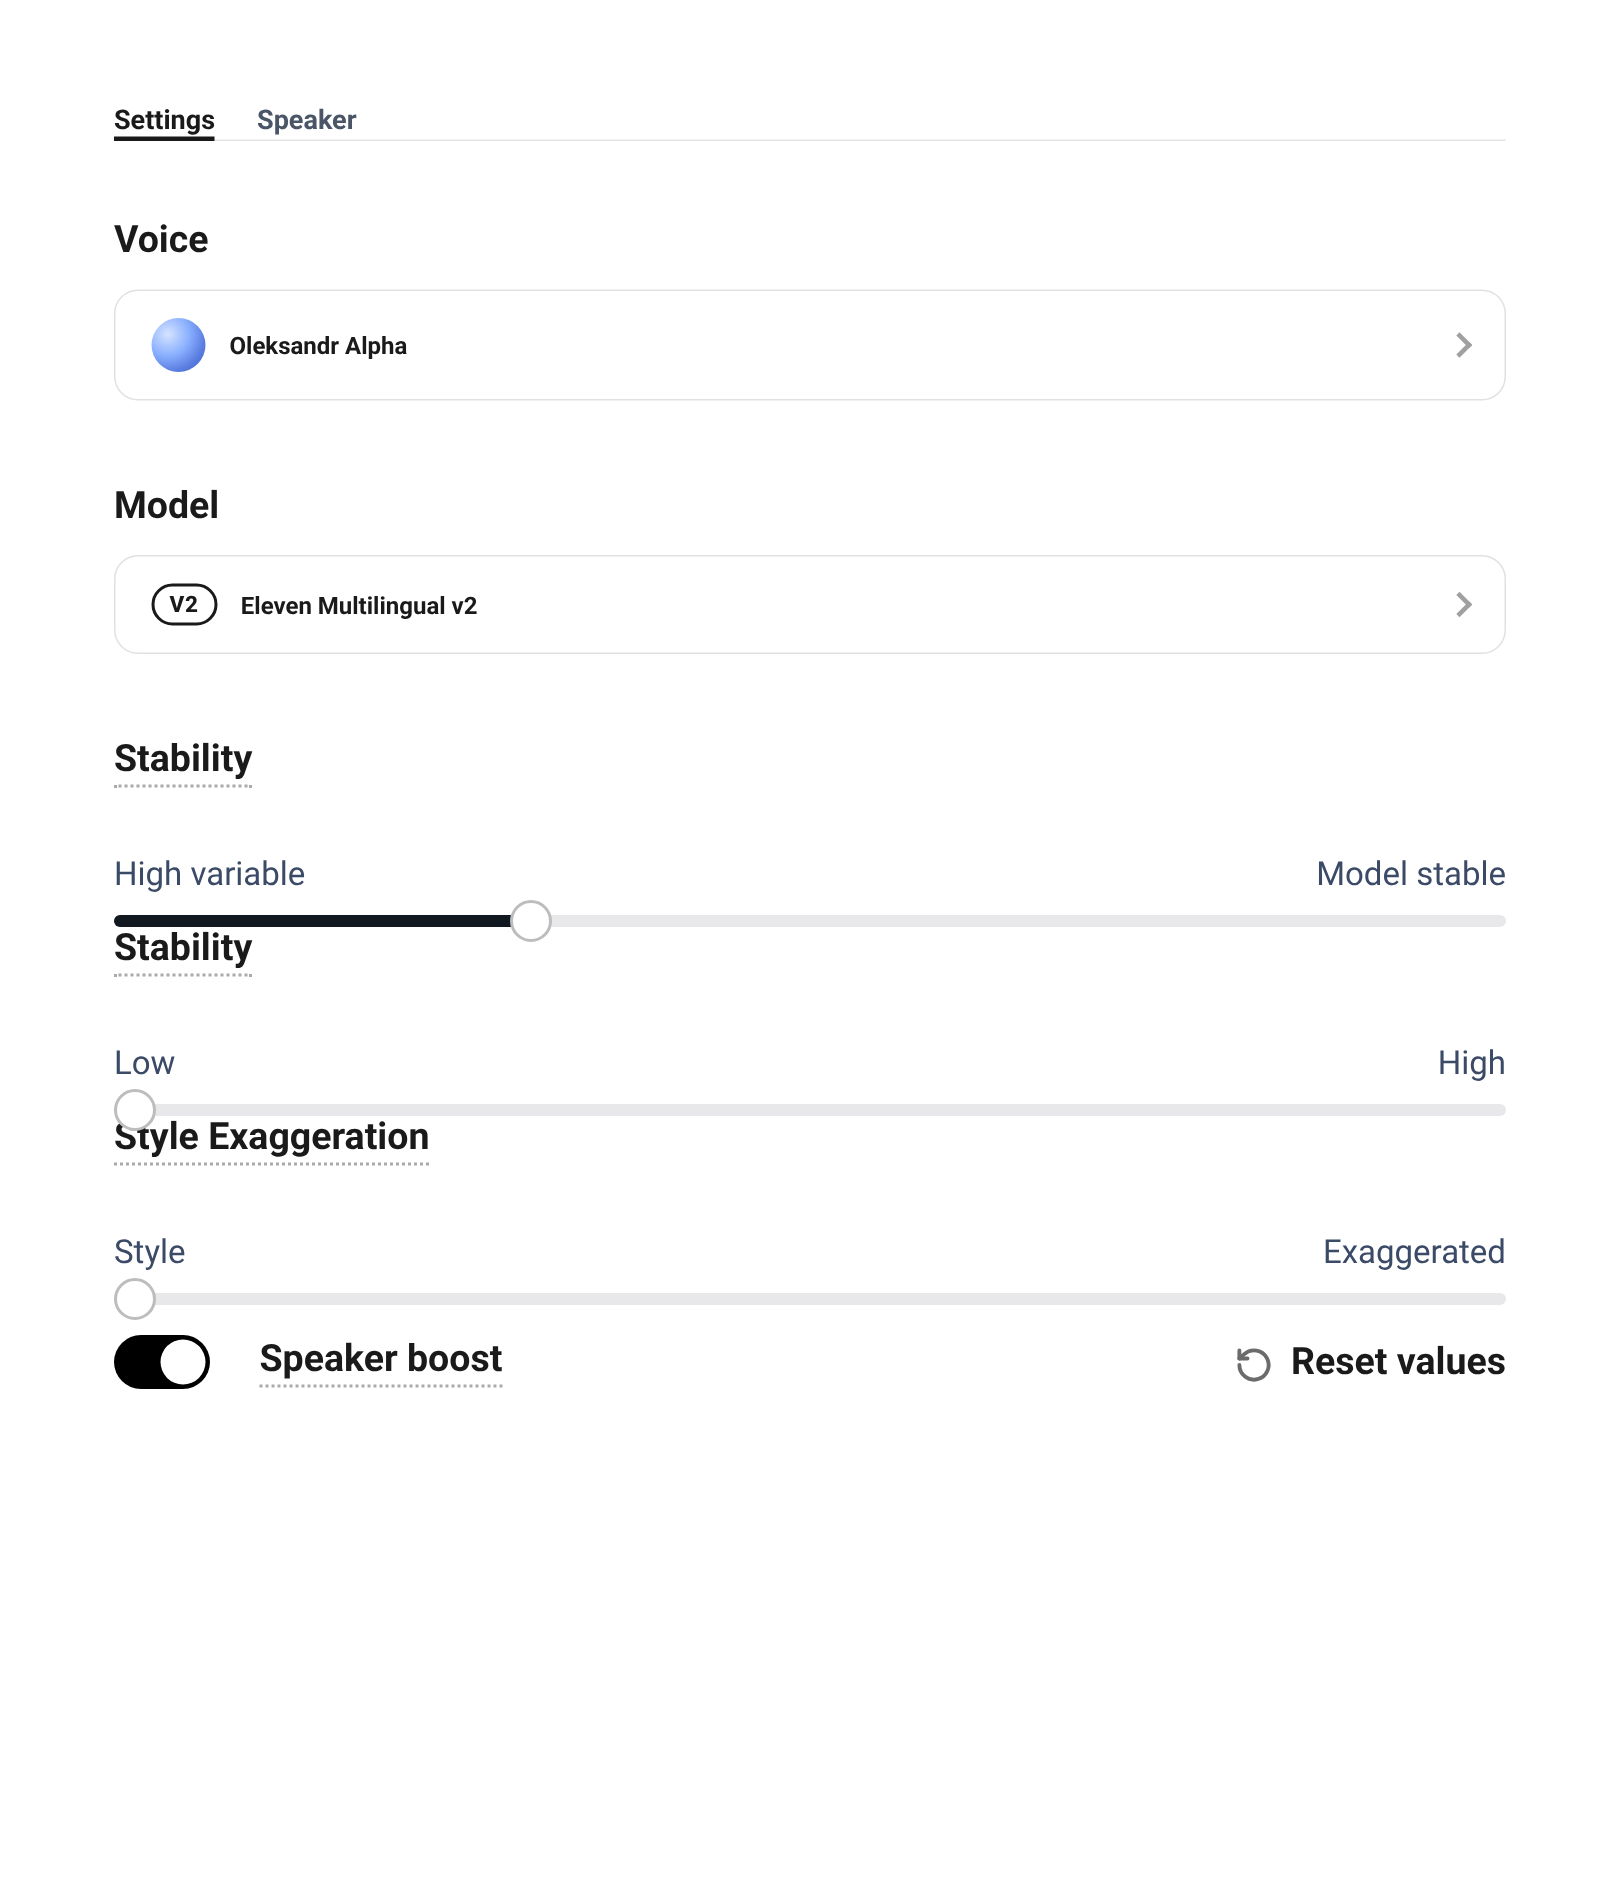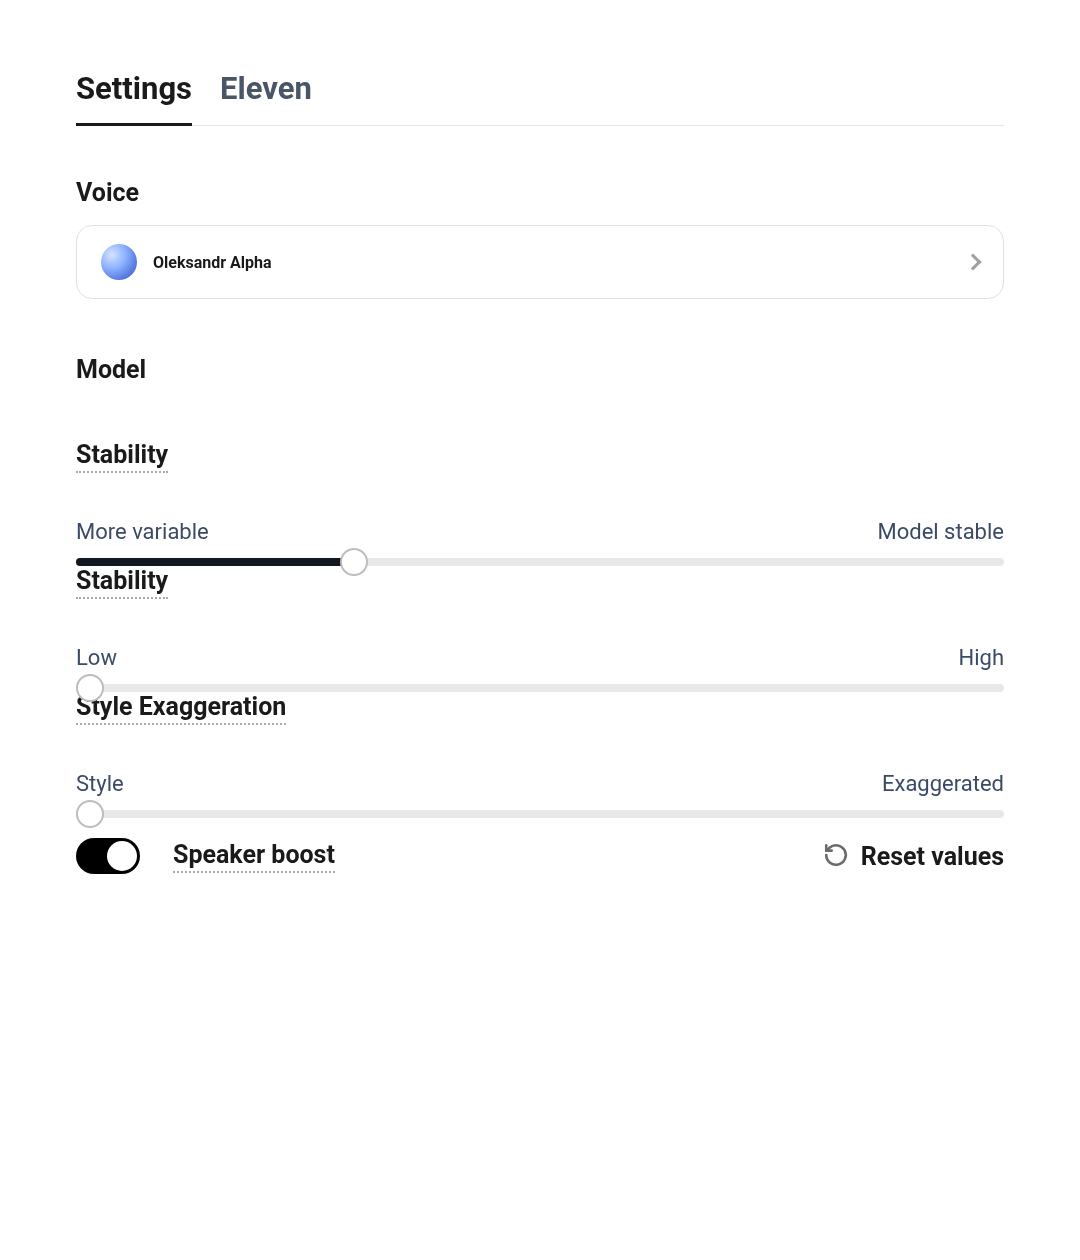--- a/index.html
+++ b/index.html
@@ -14,23 +14,22 @@
       width: 1080px;
       color: #1a1a1a;
     }
     .tabs {
       display: flex;
       gap: 28px;
       border-bottom: 1px solid #e5e5e5;
       margin-bottom: 52px;
     }
     .tab {
-      font-size: 31px;
-      font-weight: 700;
-      padding-bottom: 16px;
+      font-size: 18px;
+      font-weight: 700;
       cursor: pointer;
       color: #4a5568;
       border-bottom: 3px solid transparent;
       margin-bottom: -1px;
     }
     .tab.active {
       color: #1a1a1a;
       border-bottom: 3px solid #1a1a1a;
     }
     .section {
@@ -151,61 +150,68 @@
       border-radius: 50%;
     }
     .toggle-label {
       font-size: 25px;
       font-weight: 700;
       border-bottom: 2px dotted #aaa;
       padding-bottom: 2px;
     }
     .reset-group {
       display: flex;
-      align-items: flex-start;
+      align-items: flex-end;
       gap: 12px;
       cursor: pointer;
     }
     .reset-icon {
       width: 26px;
       height: 26px;
     }
     .reset-label {
       font-size: 25px;
       font-weight: 700;
       color: #1a1a1a;
     }
   </style>
 </head>
 <body>
 
 <div class="tabs">
   <div class="tab active">Settings</div>
-  <div class="tab">Eleven</div>
+  <div class="tab">Speaker</div>
 </div>
 
 <div class="section">
   <div class="section-label">Voice</div>
   <div class="select-box">
     <div class="select-left">
       <div class="voice-avatar"></div>
       <div class="select-text">Oleksandr Alpha</div>
     </div>
     <div class="chevron"></div>
   </div>
 </div>
 
 <div class="section">
   <div class="section-label">Model</div>
+  <div class="select-box">
+    <div class="select-left">
+      <div class="version-badge">V2</div>
+      <div class="select-text">Eleven Multilingual v2</div>
+    </div>
+    <div class="chevron"></div>
+  </div>
 </div>
 
 <div class="slider-section">
   <span class="section-label dotted">Stability</span>
   <div class="slider-labels">
-    <span>More variable</span>
+    <span>High variable</span>
     <span>Model stable</span>
   </div>
   <div class="slider-track">
     <div class="slider-fill" style="width:30%"></div>
     <div class="slider-thumb" style="left:30%"></div>
   </div>
 </div>
 
 <div class="slider-section">
   <span class="section-label dotted">Stability</span>

